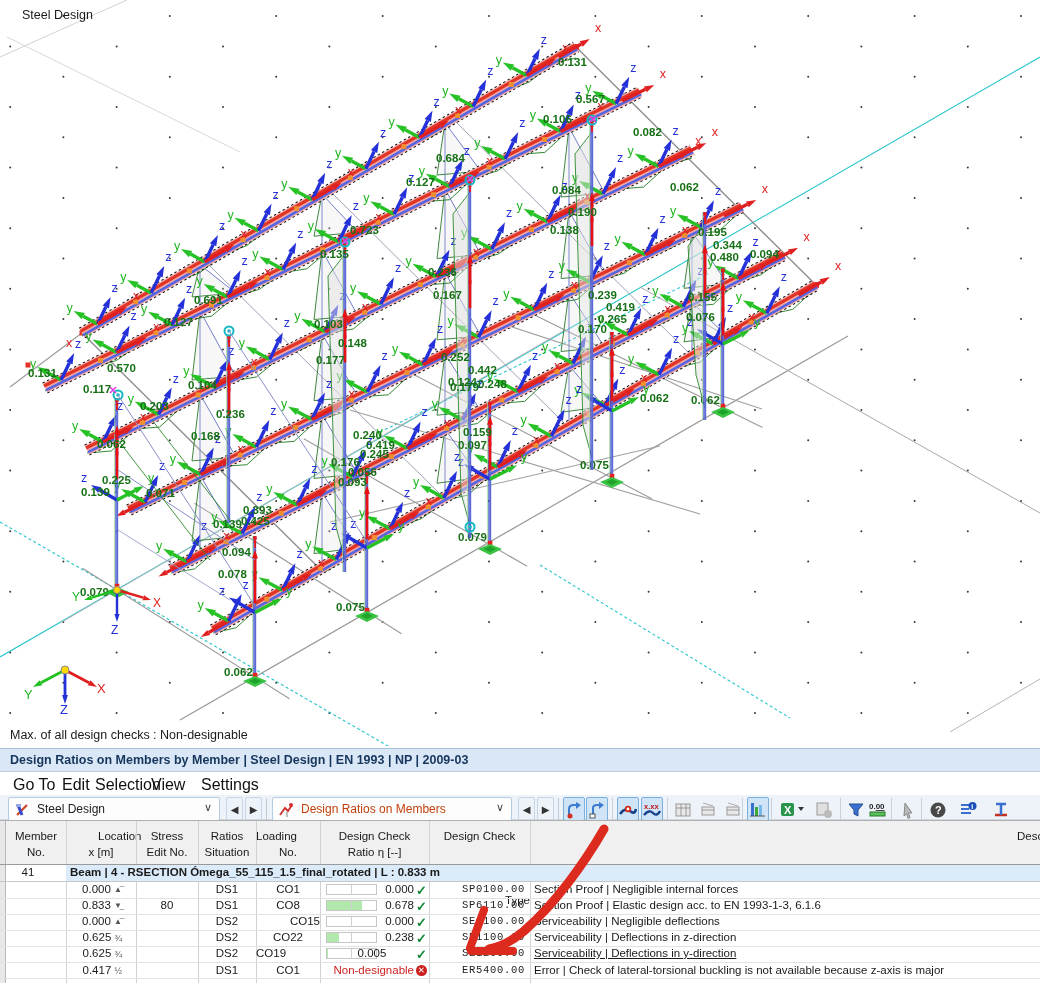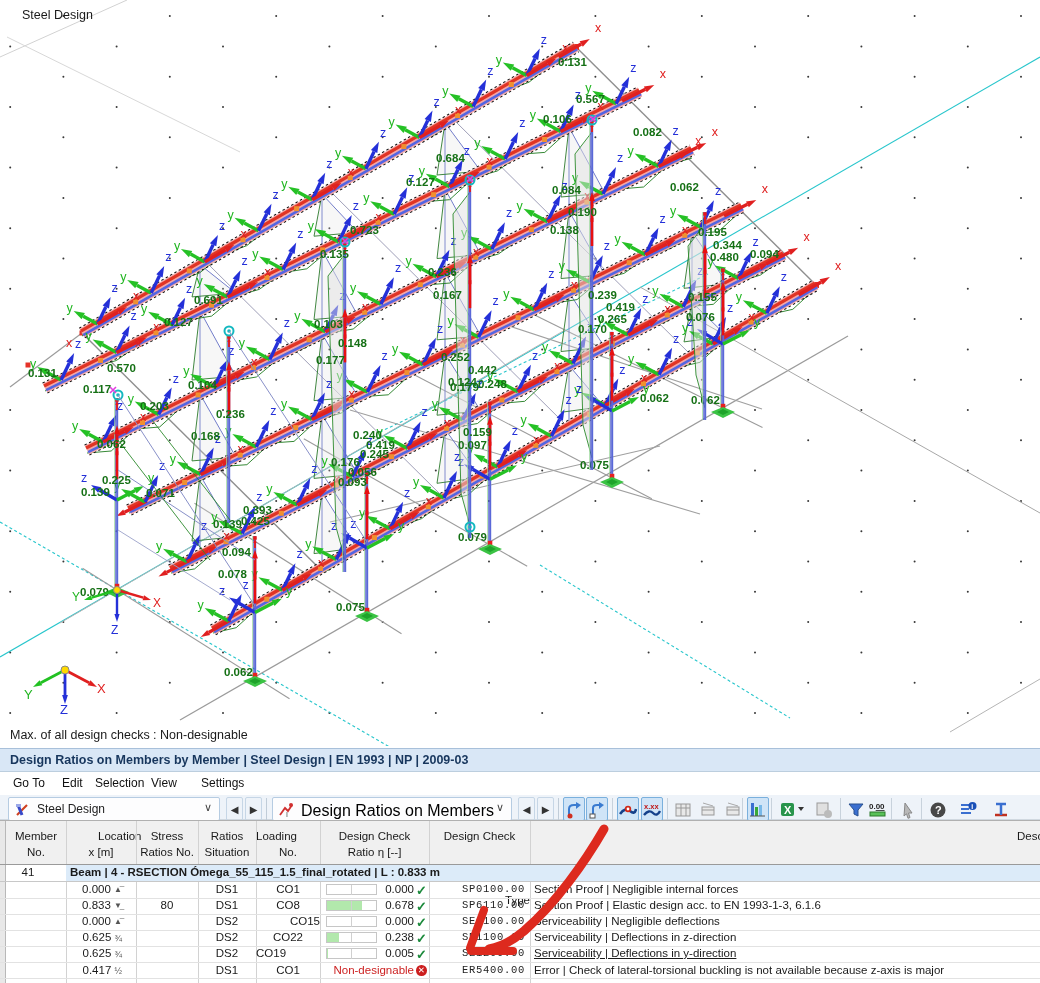--- a/index.html
+++ b/index.html
@@ -1,18 +1,18 @@
 <!DOCTYPE html>
 <html><head><meta charset="utf-8">
 <style>
 *{margin:0;padding:0;box-sizing:border-box}
 body{width:1040px;height:983px;font-family:"Liberation Sans",sans-serif;background:#fff;overflow:hidden;position:relative}
 .titlebar{position:absolute;left:0;top:748px;width:1040px;height:24px;background:#d9e7f6;border-top:1px solid #a8c0da;border-bottom:1px solid #bccede}
 .titlebar span{position:absolute;left:10px;top:4px;font-size:12.5px;font-weight:bold;color:#17365d}
-.menubar{position:absolute;left:0;top:773px;width:1040px;height:21px;background:#fff;font-size:12px;color:#111}
+.menubar{position:absolute;left:0;top:773px;width:1040px;height:21px;background:#fff;font-size:16px;color:#111}
 .toolbar{position:absolute;left:0;top:795px;width:1040px;height:25px;background:#eef3f9;border-bottom:1px solid #d0d8e0}
 </style></head>
 <body>
 <svg width="1040" height="746" viewBox="0 0 1040 746" style="position:absolute;left:0;top:0">
     <circle cx="63.4" cy="16.1" r="1.0" fill="#383838"></circle>
 <circle cx="169.8" cy="16.1" r="1.0" fill="#383838"></circle>
 <circle cx="276.2" cy="16.1" r="1.0" fill="#383838"></circle>
 <circle cx="382.6" cy="16.1" r="1.0" fill="#383838"></circle>
 <circle cx="489.0" cy="16.1" r="1.0" fill="#383838"></circle>
 <circle cx="595.4" cy="16.1" r="1.0" fill="#383838"></circle>
@@ -1249,21 +1249,21 @@
     </div>
     <div style="position:absolute;left:226px;top:2px;width:17px;height:24px;border:1px solid #c6d6e6;border-radius:2px;text-align:center;font-size:10px;color:#333;line-height:24px">◀</div>
     <div style="position:absolute;left:245px;top:2px;width:17px;height:24px;border:1px solid #c6d6e6;border-radius:2px;text-align:center;font-size:10px;color:#333;line-height:24px">▶</div>
     <div style="position:absolute;left:266px;top:3px;width:1px;height:22px;background:#c0ccd8"></div>
     <div style="position:absolute;left:272px;top:2px;width:240px;height:24px;background:#fdfdfe;border:1px solid #b6cce2;border-radius:2px">
       <svg width="16" height="16" viewBox="0 0 16 16" style="position:absolute;left:5px;top:4px">
         <path d="M2 13 L7 6 L10 9 L14 3" stroke="#d03030" stroke-width="1.8" fill="none"></path>
         <circle cx="13" cy="3" r="2" fill="#d03030"></circle>
         <text x="8" y="15" font-size="7" fill="#444" font-family="Liberation Sans">I</text>
       </svg>
-      <span style="position:absolute;left:28px;top:4px;font-size:16px;color:#000000">Design Ratios on Members</span>
+      <span style="position:absolute;left:28px;top:4px;font-size:12px;color:#c2410c">Design Ratios on Members</span>
       <span style="position:absolute;right:7px;top:3px;color:#444;font-size:11px">∨</span>
     </div>
     <div style="position:absolute;left:518px;top:2px;width:17px;height:24px;border:1px solid #c6d6e6;border-radius:2px;text-align:center;font-size:10px;color:#333;line-height:24px">◀</div>
     <div style="position:absolute;left:537px;top:2px;width:17px;height:24px;border:1px solid #c6d6e6;border-radius:2px;text-align:center;font-size:10px;color:#333;line-height:24px">▶</div>
     <div style="position:absolute;left:558px;top:3px;width:1px;height:22px;background:#c0ccd8"></div>
     <div style="position:absolute;left:563px;top:2px;width:22px;height:24px;background:#cfe4f7;border:1px solid #7ab0dd;border-radius:2px">
       <svg width="18" height="18" viewBox="0 0 18 18" style="position:absolute;left:1px;top:3px">
         <path d="M4 14 L4 8 Q4 4 9 4 L14 4" fill="none" stroke="#3a7bd0" stroke-width="2"></path>
         <path d="M11 1 L16 4 L11 8 Z" fill="#3a7bd0"></path>
         <circle cx="5" cy="15" r="2.5" fill="#d03020"></circle>
@@ -1382,21 +1382,21 @@
       </svg>
     </div>
   </div>
 <div style="position:absolute;left:0px;top:820px;width:1040px;height:44px;background:#f0f0f0"></div>
 <div style="position:absolute;left:0px;top:820px;width:6px;height:163px;background:#e8e8e8;border-right:1px solid #b8b8b8"></div>
 <div style="position:absolute;left:6px;top:830px;width:60px;text-align:center;font:400 11.5px 'Liberation Sans',sans-serif;color:#1a1a1a;">Member</div>
 <div style="position:absolute;left:6px;top:846px;width:60px;text-align:center;font:400 11.5px 'Liberation Sans',sans-serif;color:#1a1a1a;">No.</div>
 <div style="position:absolute;left:66px;top:830px;width:70px;text-align:left;font:400 11.5px 'Liberation Sans',sans-serif;color:#1a1a1a;margin-left:32px;">Location</div>
 <div style="position:absolute;left:66px;top:846px;width:70px;text-align:center;font:400 11.5px 'Liberation Sans',sans-serif;color:#1a1a1a;">x [m]</div>
 <div style="position:absolute;left:136px;top:830px;width:62px;text-align:center;font:400 11.5px 'Liberation Sans',sans-serif;color:#1a1a1a;">Stress</div>
-<div style="position:absolute;left:136px;top:846px;width:62px;text-align:center;font:400 11.5px 'Liberation Sans',sans-serif;color:#1a1a1a;">Ratios No.</div>
+<div style="position:absolute;left:136px;top:846px;width:62px;text-align:center;font:400 11.5px 'Liberation Sans',sans-serif;color:#1a1a1a;">Edit No.</div>
 <div style="position:absolute;left:198px;top:830px;width:58px;text-align:center;font:400 11.5px 'Liberation Sans',sans-serif;color:#1a1a1a;">Ratios</div>
 <div style="position:absolute;left:198px;top:846px;width:58px;text-align:center;font:400 11.5px 'Liberation Sans',sans-serif;color:#1a1a1a;">Situation</div>
 <div style="position:absolute;left:256px;top:830px;width:64px;text-align:left;font:400 11.5px 'Liberation Sans',sans-serif;color:#1a1a1a;">Loading</div>
 <div style="position:absolute;left:256px;top:846px;width:64px;text-align:center;font:400 11.5px 'Liberation Sans',sans-serif;color:#1a1a1a;">No.</div>
 <div style="position:absolute;left:320px;top:830px;width:109px;text-align:center;font:400 11.5px 'Liberation Sans',sans-serif;color:#1a1a1a;">Design Check</div>
 <div style="position:absolute;left:320px;top:846px;width:109px;text-align:center;font:400 11.5px 'Liberation Sans',sans-serif;color:#1a1a1a;">Ratio η [--]</div>
 <div style="position:absolute;left:429px;top:830px;width:101px;text-align:center;font:400 11.5px 'Liberation Sans',sans-serif;color:#1a1a1a;">Design Check</div>
 <div style="position:absolute;left:429px;top:894px;width:101px;text-align:right;font:400 11.5px 'Liberation Sans',sans-serif;color:#1a1a1a;">Type</div>
 <div style="position:absolute;left:1017px;top:830px;font:400 11.5px 'Liberation Sans',sans-serif;color:#1a1a1a;white-space:nowrap;">Description</div>
 <div style="position:absolute;left:66px;top:820px;width:1px;height:163px;background:#d2d2d2"></div>
@@ -1454,21 +1454,21 @@
 <div style="position:absolute;left:416px;top:931.3px;color:#1c8a3c;font-weight:bold;font-size:13px;font-family:'Liberation Sans'">✓</div>
 <div style="position:absolute;left:429px;top:931.3px;width:96px;text-align:right;font:400 10.5px 'Liberation Mono',sans-serif;color:#222222;letter-spacing:0.7px;">SE1100.00</div>
 <div style="position:absolute;left:534px;top:931.3px;font:400 11.5px 'Liberation Sans',sans-serif;color:#1a1a1a;white-space:nowrap;">Serviceability | Deflections in z-direction</div>
 <div style="position:absolute;left:0px;top:945.9px;width:1040px;height:1px;background:#e2e2e2"></div>
 <div style="position:absolute;left:66px;top:947.4px;width:56px;text-align:right;font:400 11.5px 'Liberation Sans',sans-serif;color:#1a1a1a;">0.625 <span style="font-size:9px;color:#555">¾</span></div>
 <div style="position:absolute;left:198px;top:947.4px;width:58px;text-align:center;font:400 11.5px 'Liberation Sans',sans-serif;color:#1a1a1a;">DS2</div>
 <div style="position:absolute;left:256px;top:947.4px;width:64px;font:400 11.5px 'Liberation Sans',sans-serif;color:#1a1a1a;">CO19</div>
 <div style="position:absolute;left:326px;top:948.4px;width:51px;height:11px;border:1px solid #c6c6c6;background:#fff"></div>
 <div style="position:absolute;left:327px;top:949.4px;width:0.3px;height:9px;background:#b2e8ac"></div>
 <div style="position:absolute;left:351px;top:948.9px;width:1px;height:10px;background:#d0d0d0"></div>
-<div style="position:absolute;left:330px;top:947.4px;width:84px;text-align:right;font:400 11.5px 'Liberation Sans',sans-serif;color:#1a1a1a;">0.005</div>
+<div style="position:absolute;left:330px;top:947.4px;width:84px;text-align:center;font:400 11.5px 'Liberation Sans',sans-serif;color:#1a1a1a;">0.005</div>
 <div style="position:absolute;left:416px;top:947.4px;color:#1c8a3c;font-weight:bold;font-size:13px;font-family:'Liberation Sans'">✓</div>
 <div style="position:absolute;left:429px;top:947.4px;width:96px;text-align:right;font:400 10.5px 'Liberation Mono',sans-serif;color:#222222;letter-spacing:0.7px;">SE1200.00</div>
 <div style="position:absolute;left:534px;top:947.4px;font:400 11.5px 'Liberation Sans',sans-serif;color:#1a1a1a;white-space:nowrap;text-decoration:underline;">Serviceability | Deflections in y-direction</div>
 <div style="position:absolute;left:0px;top:962.0px;width:1040px;height:1px;background:#e2e2e2"></div>
 <div style="position:absolute;left:66px;top:963.5px;width:56px;text-align:right;font:400 11.5px 'Liberation Sans',sans-serif;color:#1a1a1a;">0.417 <span style="font-size:9px;color:#555">½</span></div>
 <div style="position:absolute;left:198px;top:963.5px;width:58px;text-align:center;font:400 11.5px 'Liberation Sans',sans-serif;color:#1a1a1a;">DS1</div>
 <div style="position:absolute;left:256px;top:963.5px;width:64px;text-align:center;font:400 11.5px 'Liberation Sans',sans-serif;color:#1a1a1a;">CO1</div>
 <div style="position:absolute;left:300px;top:963.5px;width:114px;text-align:right;font:400 11.5px 'Liberation Sans',sans-serif;color:#cc1f1f;">Non-designable</div>
 <div style="position:absolute;left:416px;top:965.0px;width:10.5px;height:10.5px;border-radius:50%;background:#cc1f1f;color:#fff;font-size:8.5px;line-height:10.5px;text-align:center;font-family:'Liberation Sans'">✕</div>
 <div style="position:absolute;left:429px;top:963.5px;width:96px;text-align:right;font:400 10.5px 'Liberation Mono',sans-serif;color:#222222;letter-spacing:0.7px;">ER5400.00</div>

